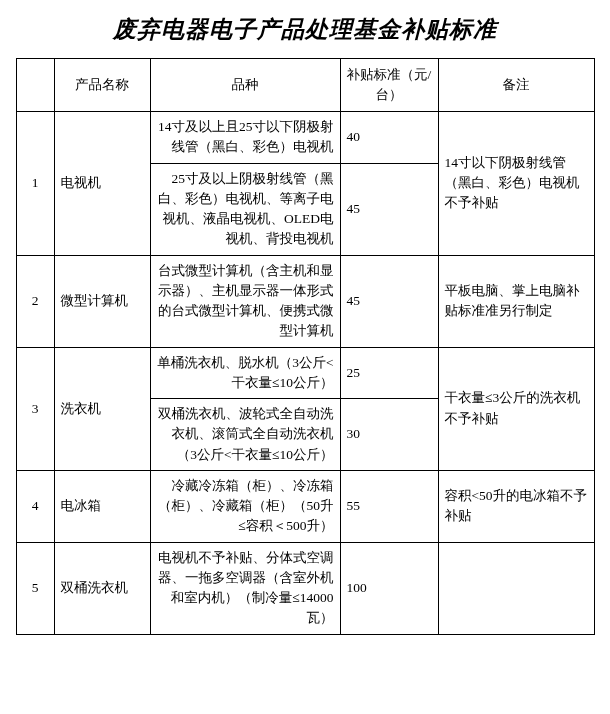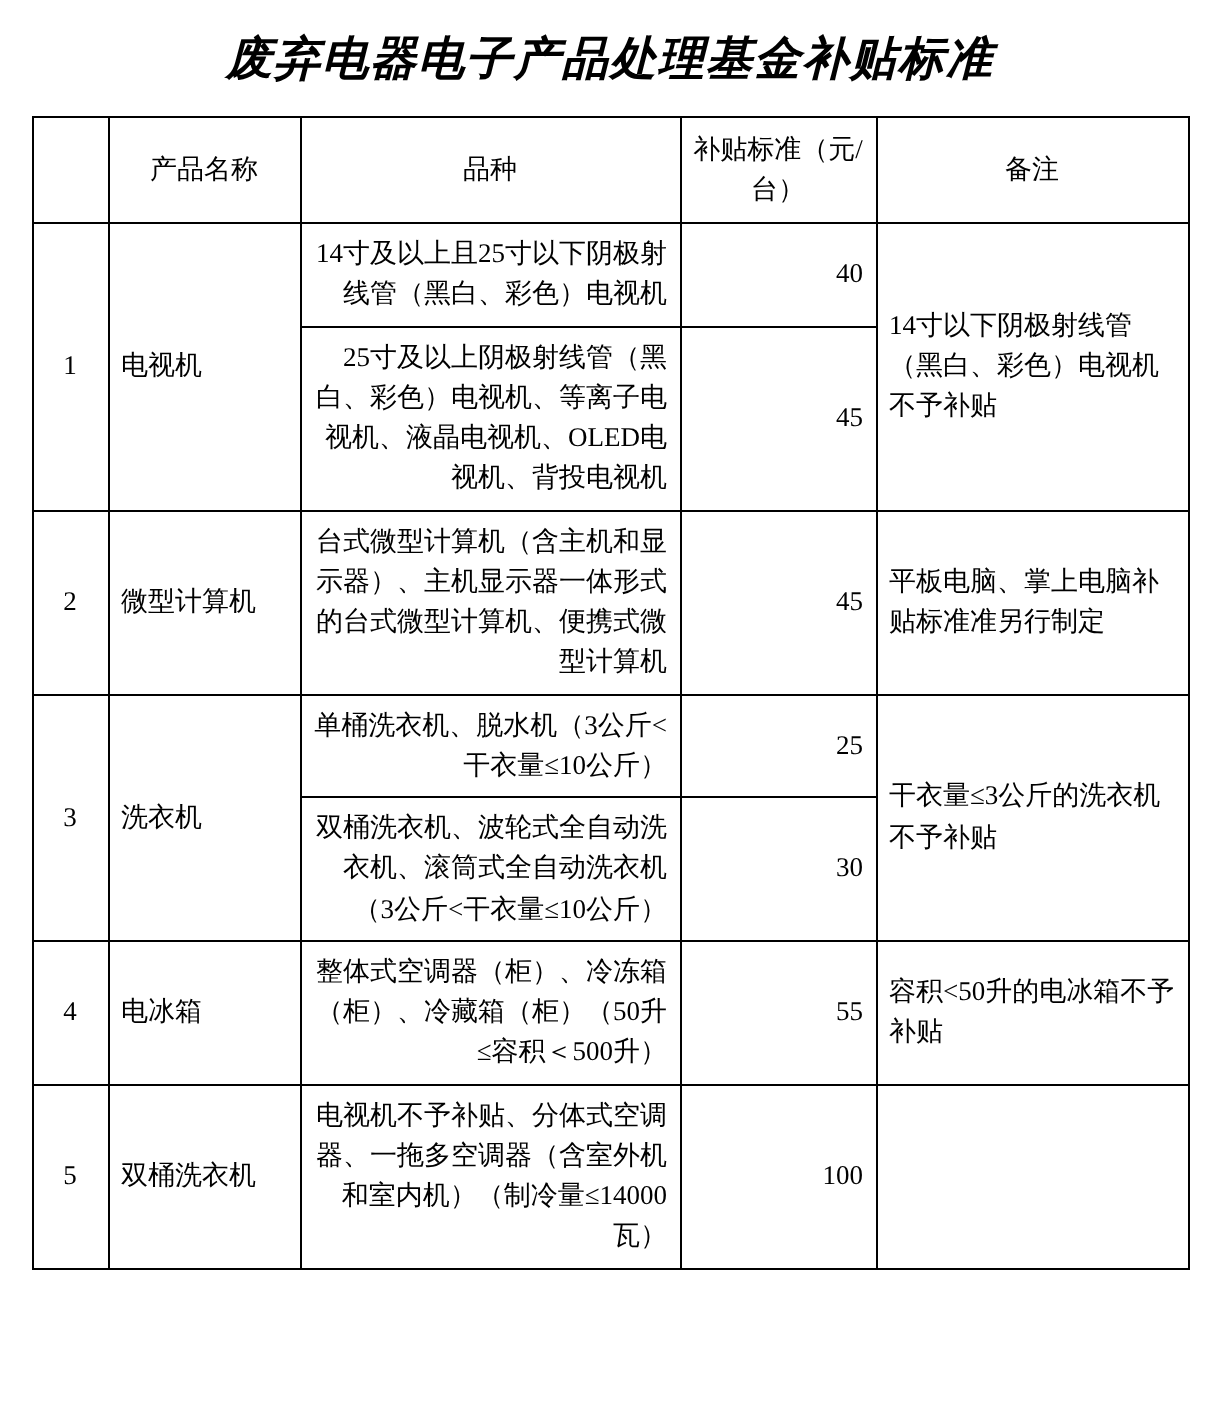--- a/index.html
+++ b/index.html
@@ -58,21 +58,21 @@
   .no-cell {
     text-align: center;
     font-weight: bold;
     font-size: 14px;
   }
   .name-cell {
     text-align: left;
     font-size: 14px;
   }
   .std-cell {
-    text-align: right;
+    text-align: left;
     font-size: 14px;
   }
   .kind-cell {
     text-align: right;
     font-size: 13.5px;
   }
   .note-cell {
     text-align: left;
     font-size: 13.5px;
   }
@@ -131,21 +131,21 @@
         <td class="note-cell" rowspan="2">干衣量≤3公斤的洗衣机不予补贴</td>
       </tr>
       <tr>
         <td class="kind-cell">双桶洗衣机、波轮式全自动洗衣机、滚筒式全自动洗衣机（3公斤&lt;干衣量≤10公斤）</td>
         <td class="std-cell">30</td>
       </tr>
 
       <tr>
         <td class="no-cell">4</td>
         <td class="name-cell">电冰箱</td>
-        <td class="kind-cell">整体式空调器（柜）、冷冻箱（柜）、冷藏箱（柜）（50升≤容积＜500升）</td>
+        <td class="kind-cell">冷藏冷冻箱（柜）、冷冻箱（柜）、冷藏箱（柜）（50升≤容积＜500升）</td>
         <td class="std-cell">55</td>
         <td class="note-cell">容积&lt;50升的电冰箱不予补贴</td>
       </tr>
 
       <tr>
         <td class="no-cell">5</td>
         <td class="name-cell">双桶洗衣机</td>
         <td class="kind-cell">电视机不予补贴、分体式空调器、一拖多空调器（含室外机和室内机）（制冷量≤14000瓦）</td>
         <td class="std-cell">100</td>
         <td class="note-cell"></td>

